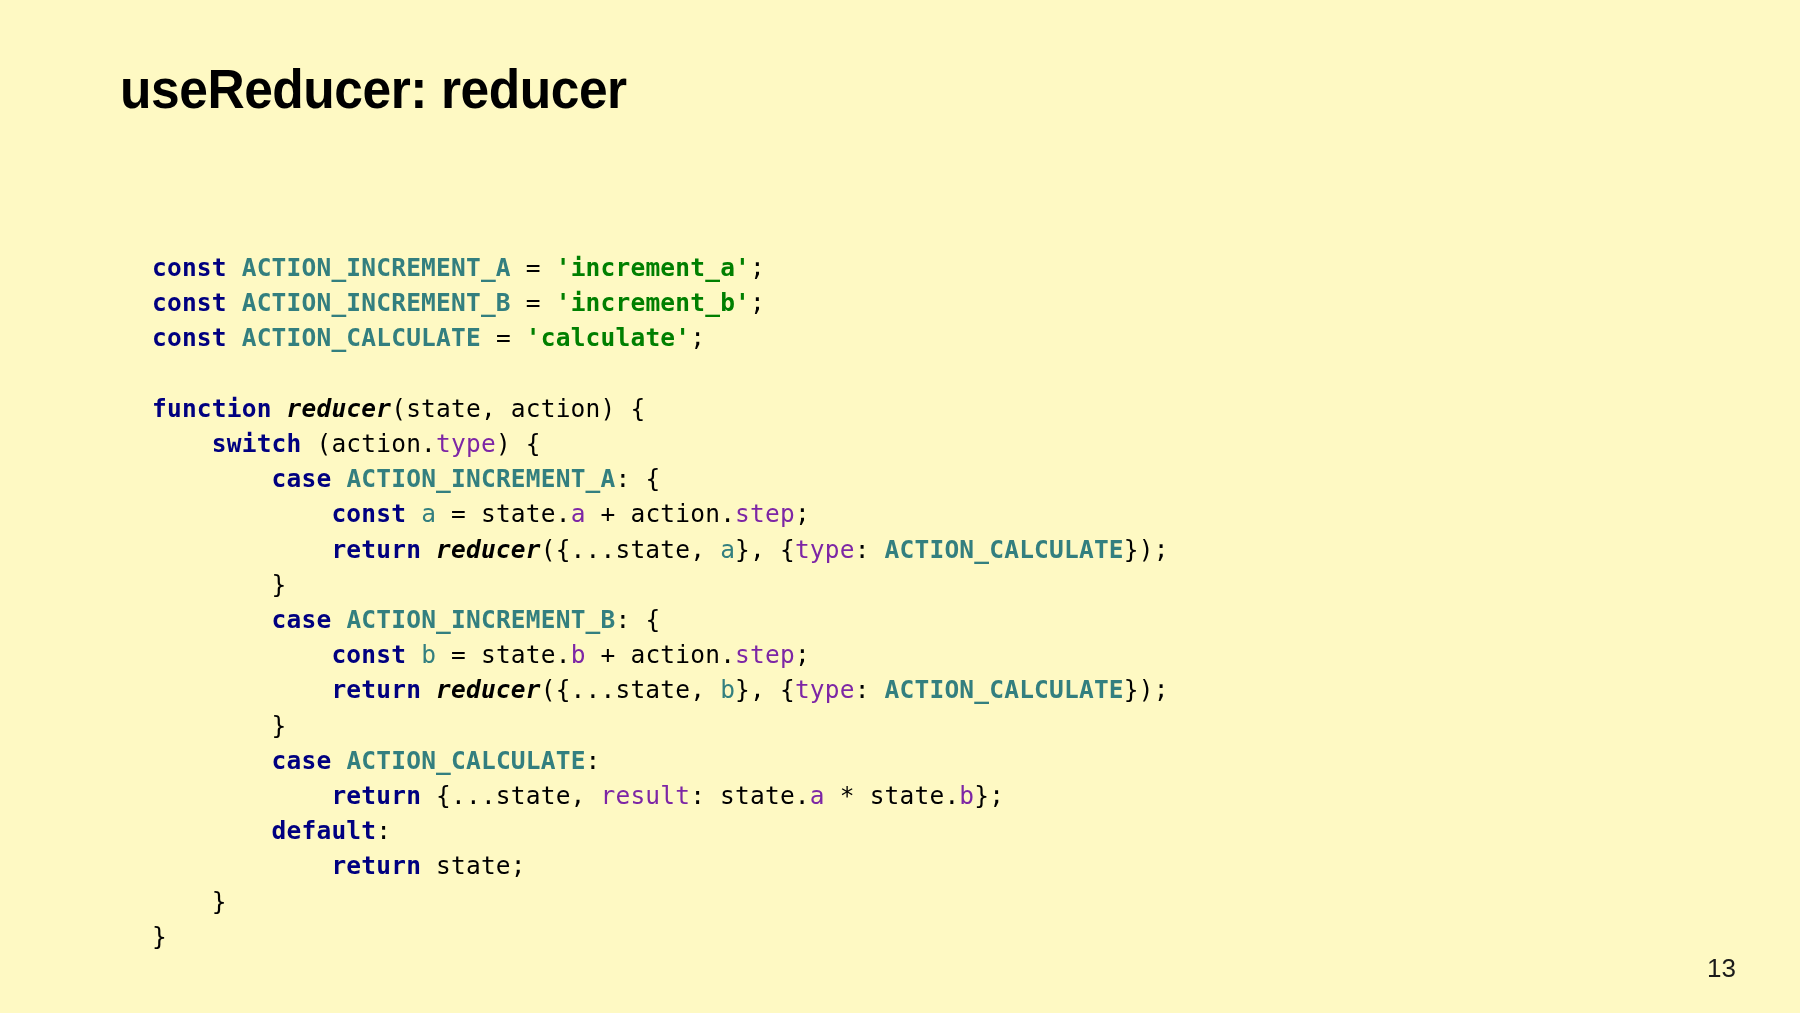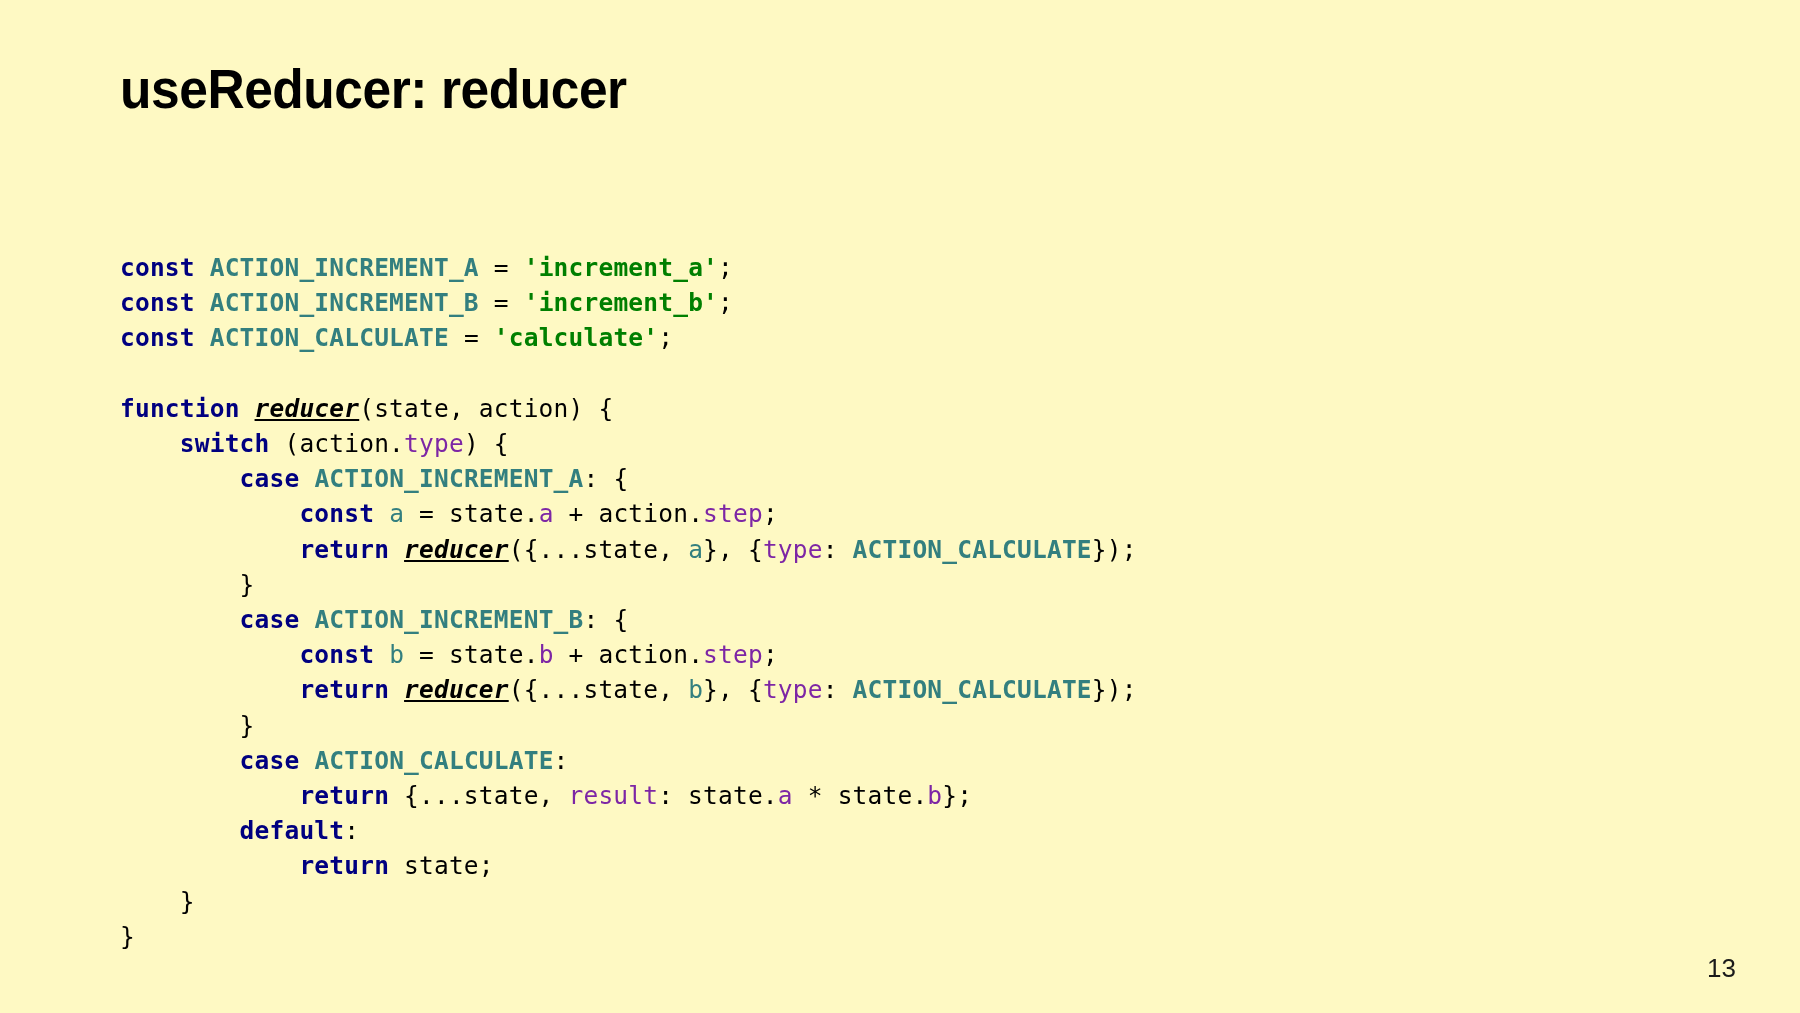--- a/index.html
+++ b/index.html
@@ -46,30 +46,31 @@
     font-family: "DejaVu Sans Mono", "Liberation Mono", monospace;
     font-size: 24.5px;
     line-height: 35.2px;
     white-space: pre;
     color: #000000;
     letter-spacing: 0.2px;
   }
   .code-line {
     white-space: pre;
     min-height: 35.2px;
+    margin-left: 32px;
   }
   .code-line.blank {
     height: 35.2px;
   }
 
   
   .tok-kw      { color: #000080; font-weight: bold; }
   .tok-const   { color: #337f7f; font-weight: bold; }
   .tok-str     { color: #007f00; font-weight: bold; }
-  .tok-fn      { color: #000000; font-weight: bold; font-style: italic; text-decoration: underline; }
+  .tok-fn      { color: #000000; font-weight: bold; font-style: italic; }
   .tok-prop    { color: #7d26a5; }
   .tok-var     { color: #337f7f; }
   .tok-plain   { color: #000000; }
 
   
   .page-number {
     position: absolute;
     right: 64px;
     bottom: 32px;
     font-family: "Liberation Sans", sans-serif;

